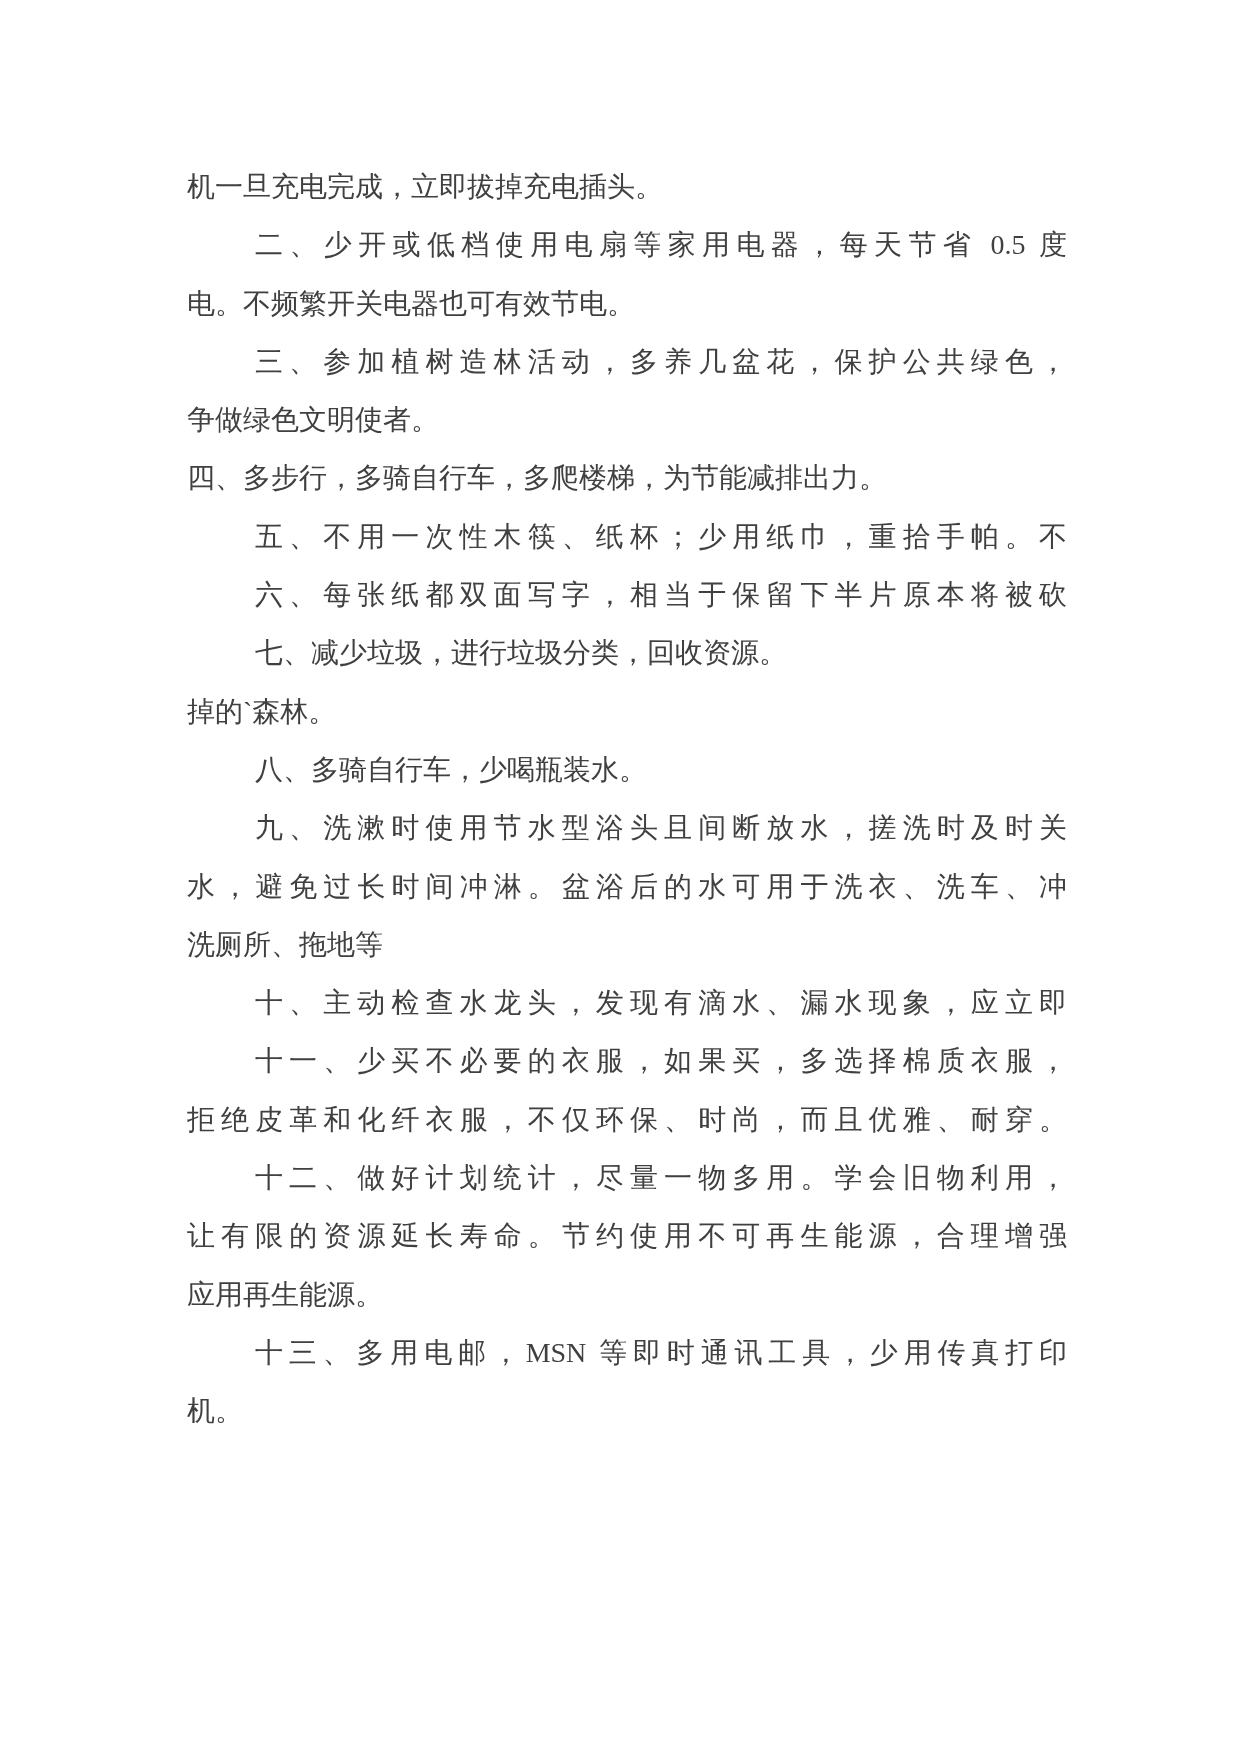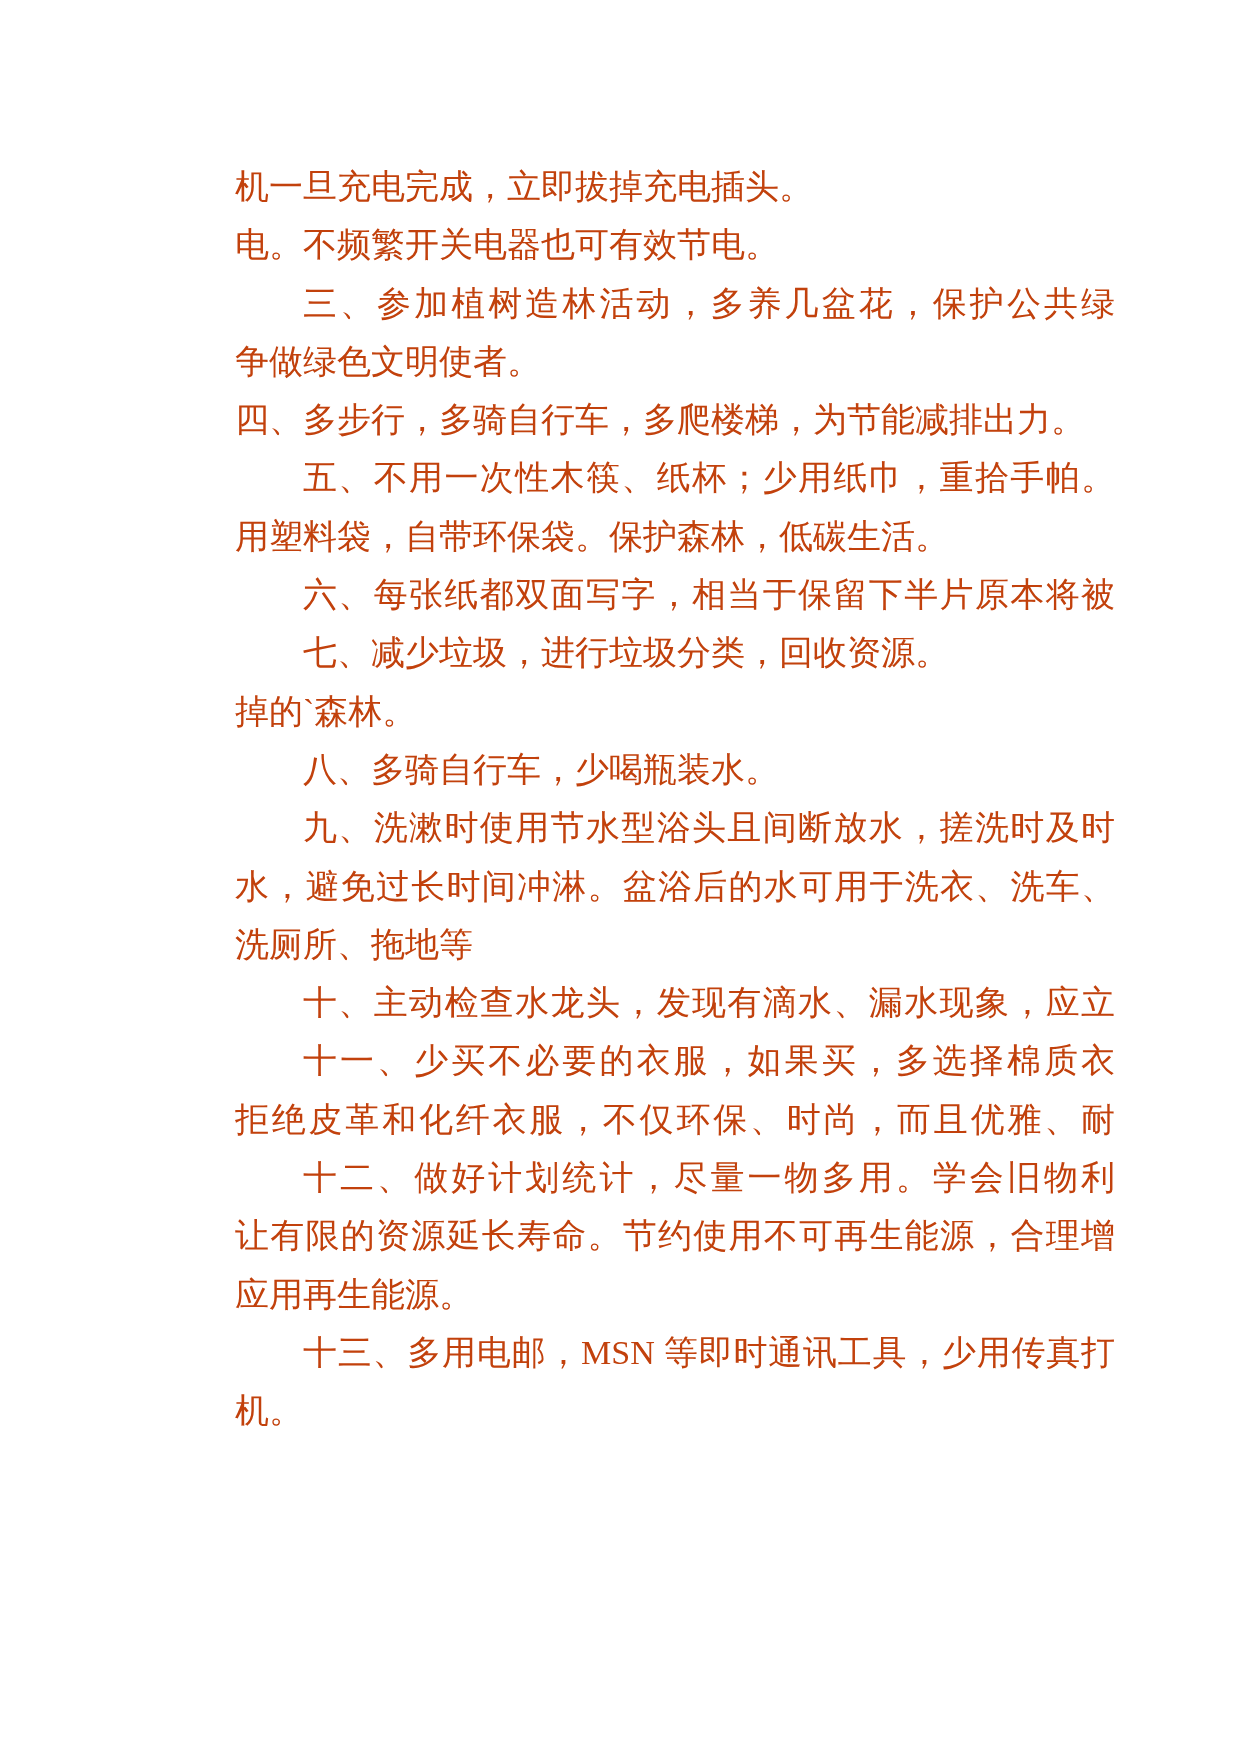--- a/index.html
+++ b/index.html
@@ -19,25 +19,24 @@
     width: 1241px;
     height: 1754px;
     background: #ffffff;
   }
   .text-block {
     position: absolute;
     left: 187px;
     top: 158px;
     width: 880px;
     font-family: "Liberation Serif", "DejaVu Serif", serif;
-    font-size: 34px;
+    font-size: 28px;
     line-height: 58.3px;
-    color: #c2410c;
+    color: #404040;
     font-weight: 400;
-    margin-left: 48px;
   }
   .line {
     height: 58.3px;
     overflow: hidden;
     white-space: normal;
     text-align: left;
   }
   .line.indent {
     padding-left: 68px;
   }
@@ -45,26 +44,26 @@
     text-align: justify;
     text-align-last: justify;
   }
 </style>
 </head>
 <body>
 
 <div class="page">
   <div class="text-block" id="text-block">
       <div class="line">机一旦充电完成，立即拔掉充电插头。</div>
+      <div class="line indent justify">二、少开或低档使用电扇等家用电器，每天节省 0.5 度</div>
       <div class="line">电。不频繁开关电器也可有效节电。</div>
       <div class="line indent justify">三、参加植树造林活动，多养几盆花，保护公共绿色，</div>
       <div class="line">争做绿色文明使者。</div>
       <div class="line">四、多步行，多骑自行车，多爬楼梯，为节能减排出力。</div>
       <div class="line indent justify">五、不用一次性木筷、纸杯；少用纸巾，重拾手帕。不</div>
-      <div class="line">用塑料袋，自带环保袋。保护森林，低碳生活。</div>
       <div class="line indent justify">六、每张纸都双面写字，相当于保留下半片原本将被砍</div>
       <div class="line indent">七、减少垃圾，进行垃圾分类，回收资源。</div>
       <div class="line">掉的`森林。</div>
       <div class="line indent">八、多骑自行车，少喝瓶装水。</div>
       <div class="line indent justify">九、洗漱时使用节水型浴头且间断放水，搓洗时及时关</div>
       <div class="line justify">水，避免过长时间冲淋。盆浴后的水可用于洗衣、洗车、冲</div>
       <div class="line">洗厕所、拖地等</div>
       <div class="line indent justify">十、主动检查水龙头，发现有滴水、漏水现象，应立即</div>
       <div class="line indent justify">十一、少买不必要的衣服，如果买，多选择棉质衣服，</div>
       <div class="line justify">拒绝皮革和化纤衣服，不仅环保、时尚，而且优雅、耐穿。</div>

